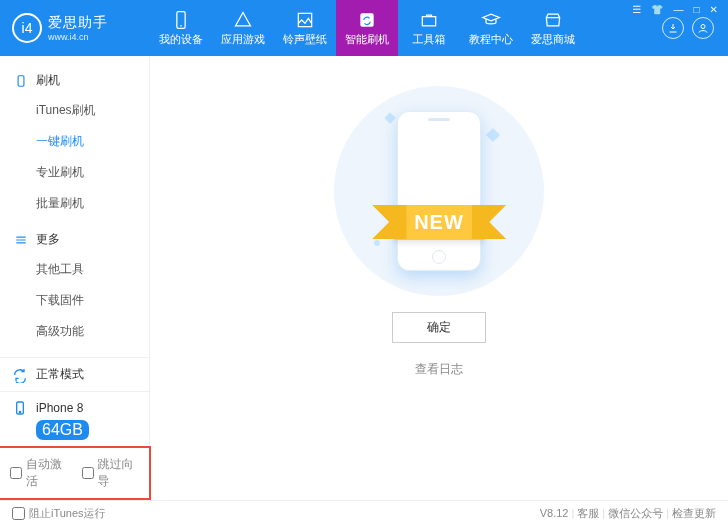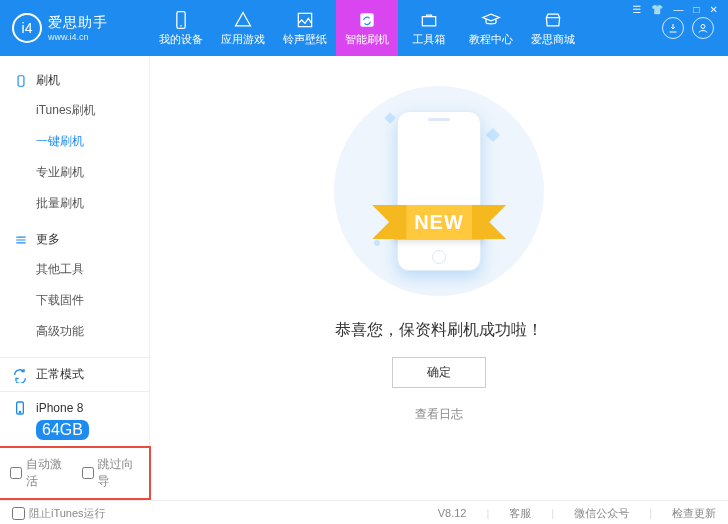--- a/index.html
+++ b/index.html
@@ -6,21 +6,21 @@
 body { width: 728px; height: 524px; background: #fff; overflow: hidden; font-size: 12px; color: #333; }
 
 .header { height: 56px; background: #1e8bf0; display: flex; align-items: center; padding: 0 8px 0 12px; }
 .logo-wrap { display: flex; align-items: center; gap: 6px; color: #fff; width: 138px; }
 .logo-circle { width: 30px; height: 30px; border: 2px solid #fff; border-radius: 50%; display: flex; align-items: center; justify-content: center; font-weight: normal; font-size: 14px; background: #1e8bf0; }
 .logo-text .cn { font-size: 14px; font-weight: 500; letter-spacing: 1px; }
 .logo-text .en { font-size: 9px; opacity: .85; }
 
 .nav { flex: 1; display: flex; height: 100%; }
 .nav-item { width: 62px; display: flex; flex-direction: column; align-items: center; justify-content: center; gap: 2px; color: #fff; font-size: 11px; cursor: pointer; }
-.nav-item.active { background: #d946ef; }
+.nav-item.active { background: #a21caf; }
 .nav-icon { width: 20px; height: 20px; fill: #fff; }
 
 .win-ctrls { display: flex; gap: 10px; color: #fff; font-size: 10px; position:absolute; top:4px; right:10px;}
 .win-ctrls span { cursor: pointer; opacity:.9; }
 
 .hdr-right { display:flex; align-items:center; gap:8px; padding-right:6px;}
 .hdr-circle { width:22px; height:22px; border:1.5px solid rgba(255,255,255,.8); border-radius:50%; display:flex; align-items:center; justify-content:center; cursor:pointer;}
 .hdr-circle svg { width:12px; height:12px; stroke:#fff; fill:none; stroke-width:2;}
 
 .body { display: flex; height: calc(100% - 56px - 24px); }
@@ -56,21 +56,21 @@
 .ribbon:before,.ribbon:after{content:"";position:absolute;top:0;border:17px solid #f5b81e;}
 .ribbon:before{left:-22px;border-left-color:transparent;}
 .ribbon:after{right:-22px;border-right-color:transparent;}
 
 .success-text { font-size:16px; color:#333; margin-top:24px; }
 .ok-btn { margin-top:16px; padding:6px 34px; border:1px solid #ccc; background:#fff; color:#333; font-size:12px; cursor:pointer;}
 .log-link { margin-top:18px; color:#888; font-size:12px; cursor:pointer;}
 
 .footer { height:24px; border-top:1px solid #eee; display:flex; align-items:center; padding:12px 12px; font-size:11px; color:#888;}
 .footer .chk{display:flex;align-items:center;gap:4px;cursor:pointer;}
-.footer .right{margin-left:auto;display:flex;gap:20px;align-items:center;text-align:center;}
+.footer .right{margin-left:auto;display:flex;gap:3px;align-items:center;text-align:center;}
 .footer .sep{color:#ddd;}
 .footer .lnk{cursor:pointer;}
 </style>
 </head>
 <body>
 
 <div class="header">
   <div class="logo-wrap">
     <div class="logo-circle">i4</div>
     <div class="logo-text">
@@ -203,21 +203,20 @@
   </div>
 
   <div class="main">
     <div class="illus-wrap">
       <div class="spark s1"></div>
         <div class="spark s2"></div>
         <div class="spark s3"></div>
       <div class="phone"></div>
       <div class="ribbon">NEW</div>
     </div>
-    <div class="success-text">恭喜您，保资料刷机成功啦！</div>
     <button class="ok-btn">确定</button>
     <div class="log-link">查看日志</div>
   </div>
 </div>
 
 <div class="footer">
   <label class="chk">
       <input type="checkbox" style="">
       <span>阻止iTunes运行</span>
     </label>

